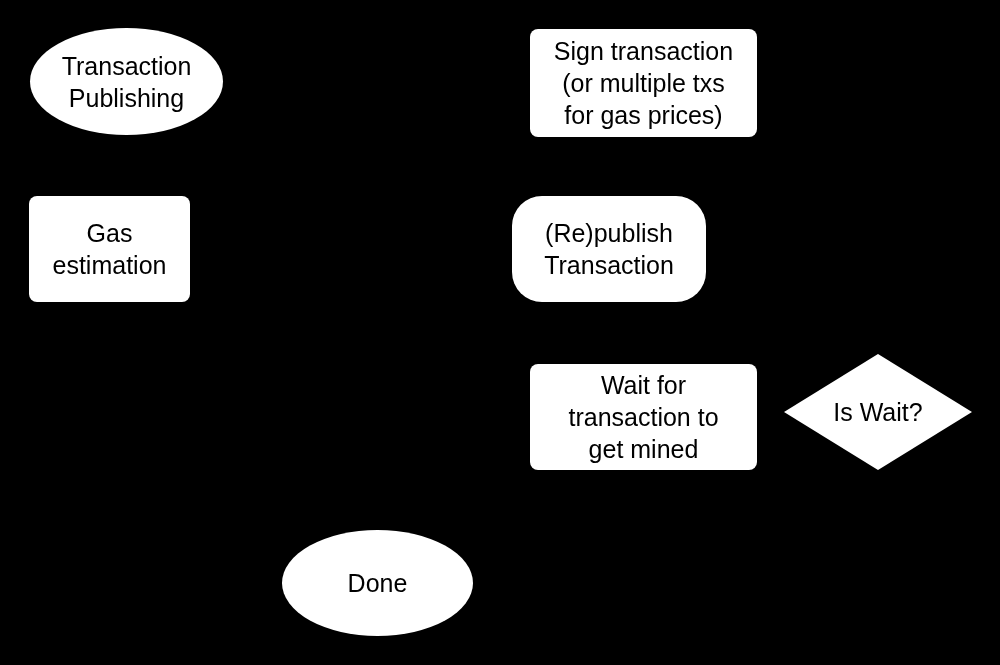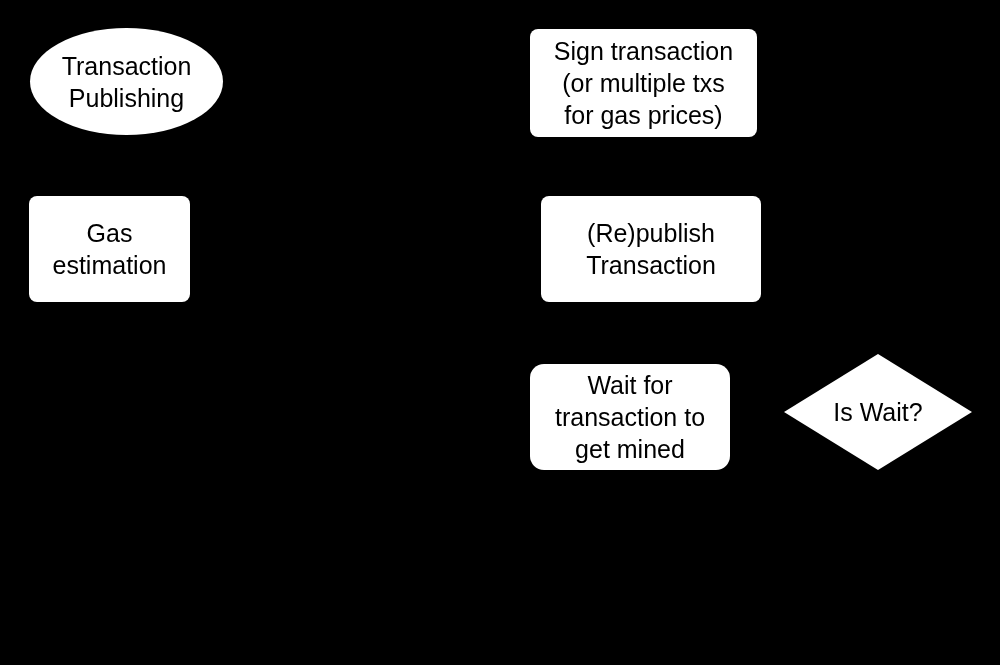--- a/index.html
+++ b/index.html
@@ -58,29 +58,32 @@
     <span class="label">Gas estimation</span>
   </div>
 
 
   <div class="node rect" style="left:530px; top:29px; width:227px; height:108px;">
     <span class="label">Sign transaction
 (or multiple txs
 for gas prices)</span>
   </div>
 
-  <div class="node rect" style="left:541px; top:196px; width:220px; height:106px;">
+  <div class="node rect" style="left:512px; top:196px; width:194px; height:106px;border-radius:30px;">
     <span class="label">(Re)publish
 Transaction</span>
   </div>
 
-  <div class="node rect" style="left:530px; top:364px; width:200px; height:106px;border-radius:14px;">
+  <div class="node rect" style="left:530px; top:364px; width:227px; height:106px;">
     <span class="label">Wait for
 transaction to
 get mined</span>
   </div>
 
   <div class="node diamond" style="left:784px; top:354px; width:188px; height:116px;">
     <span class="label">Is Wait?</span>
   </div>
 
+  <div class="node ellipse" style="left:282px; top:530px; width:191px; height:106px;">
+    <span class="label">Done</span>
+  </div>
 
 </div>
 
 </body></html>

